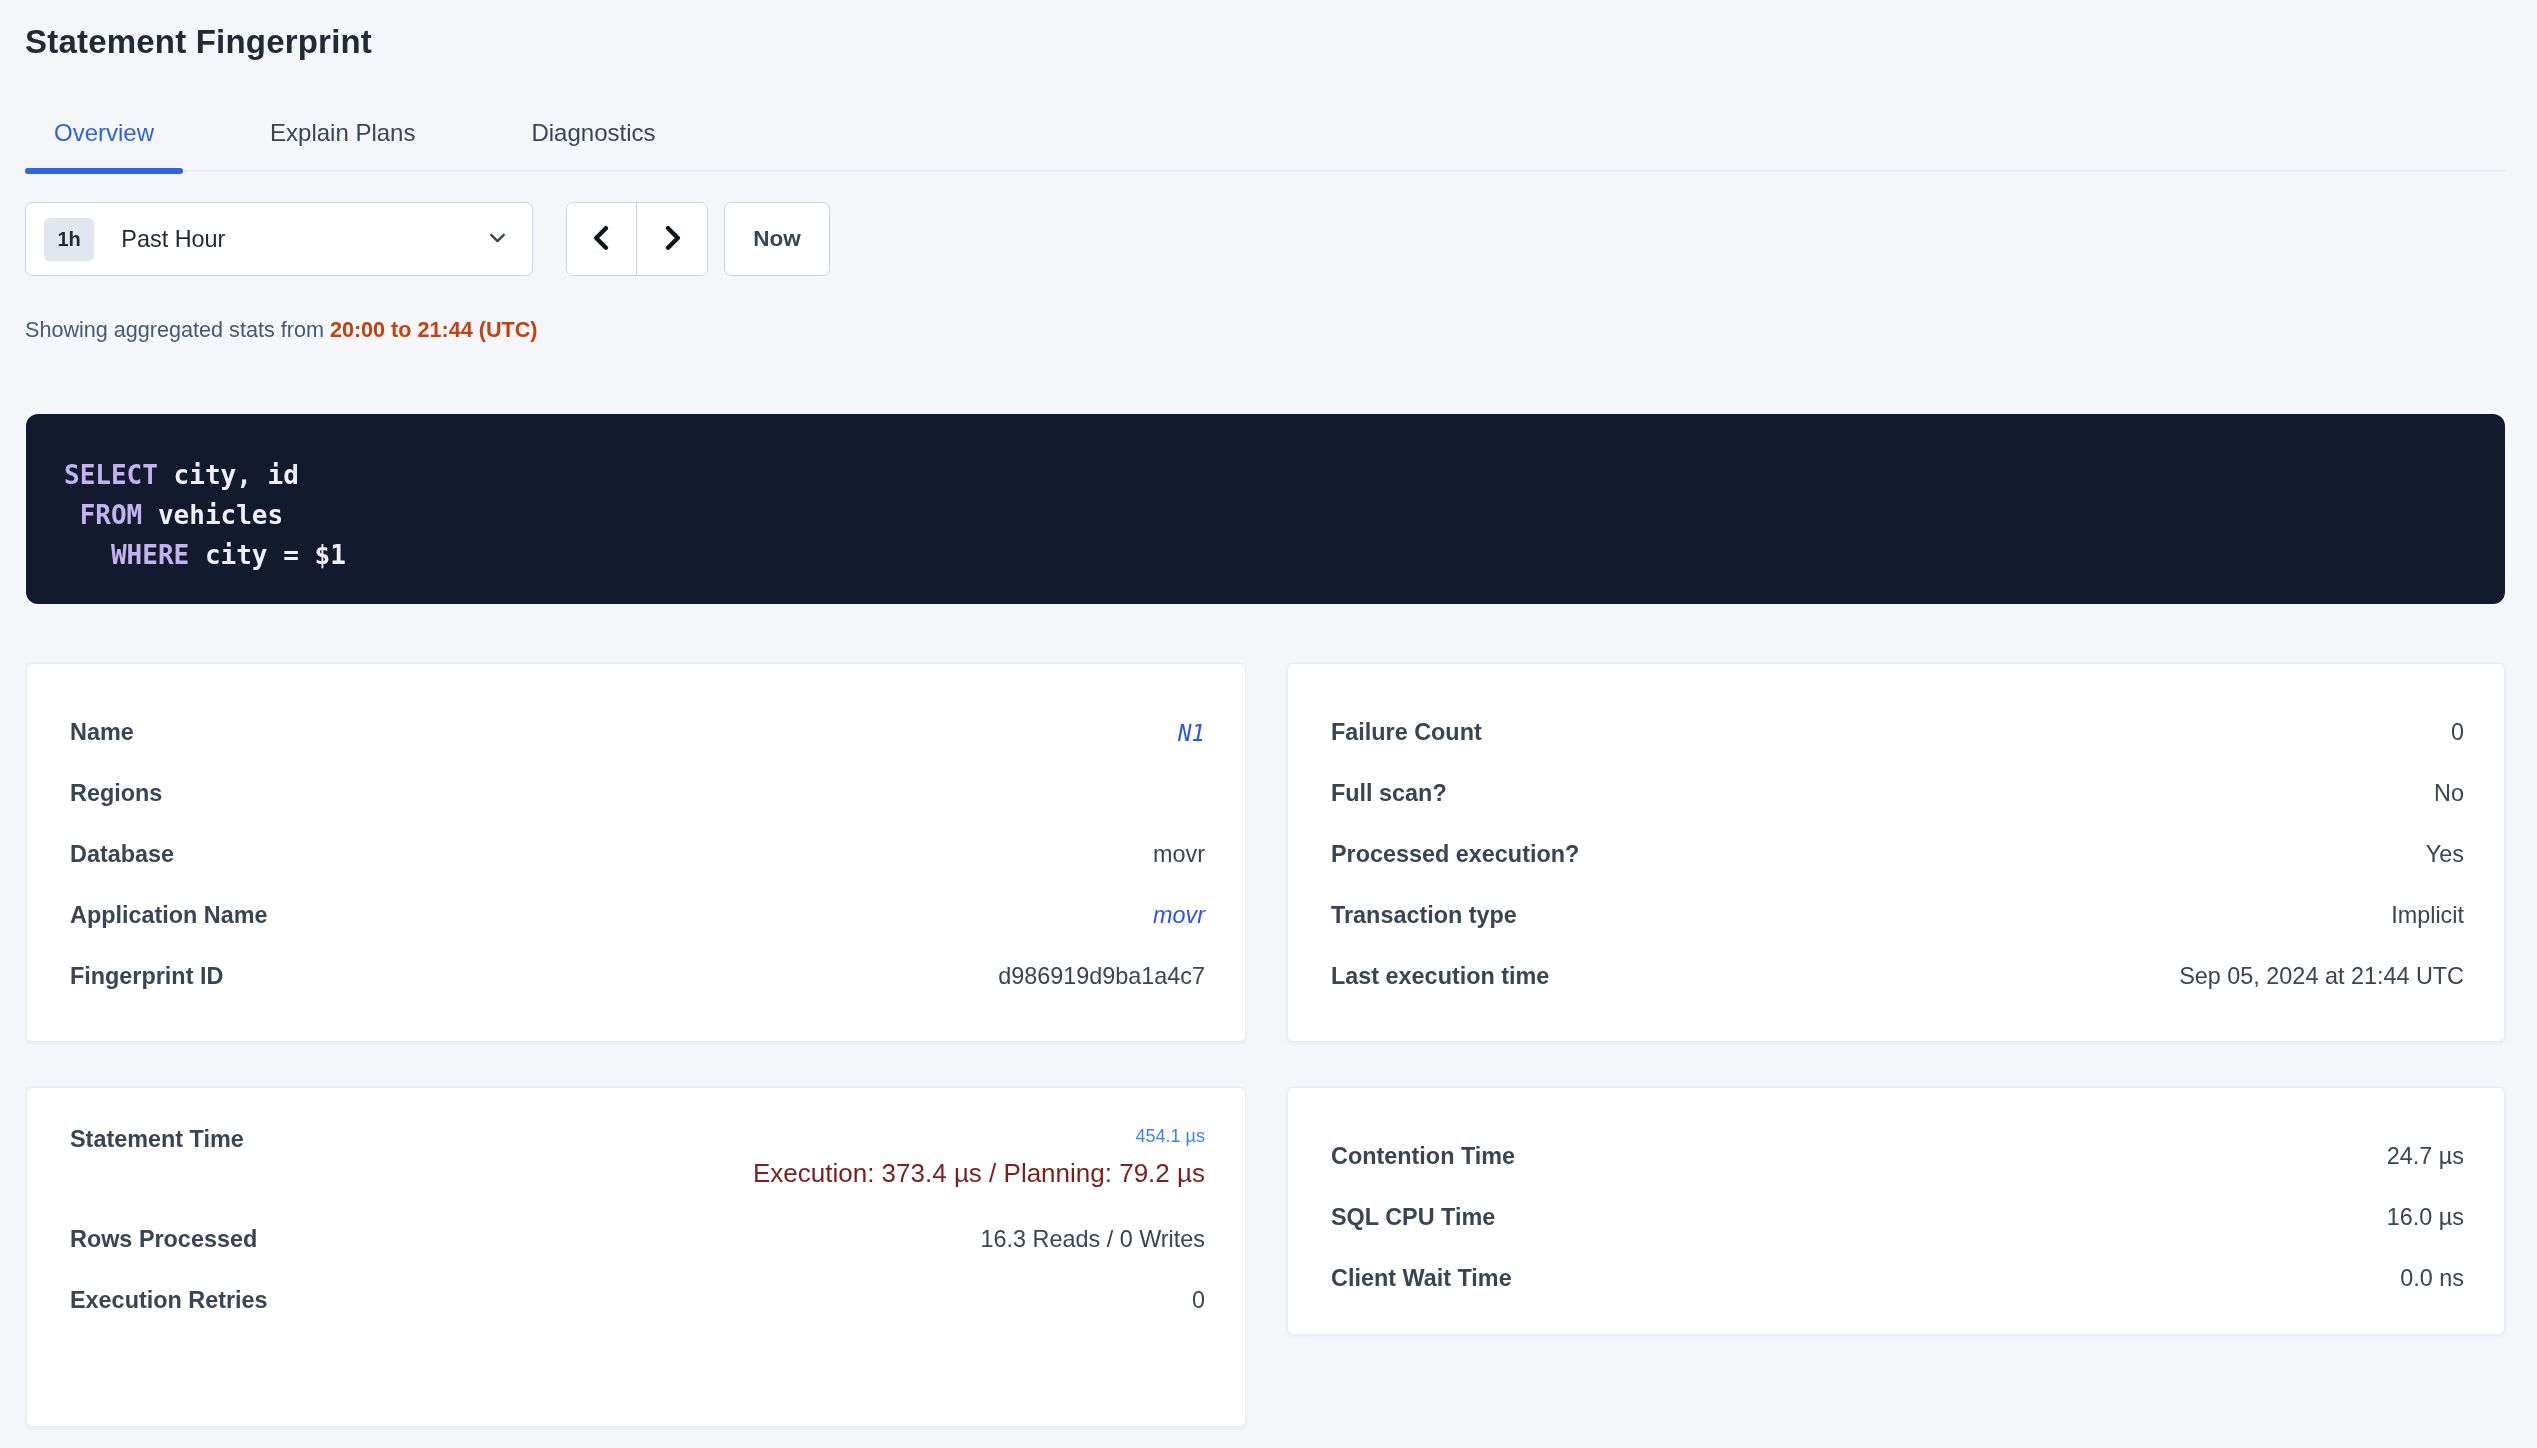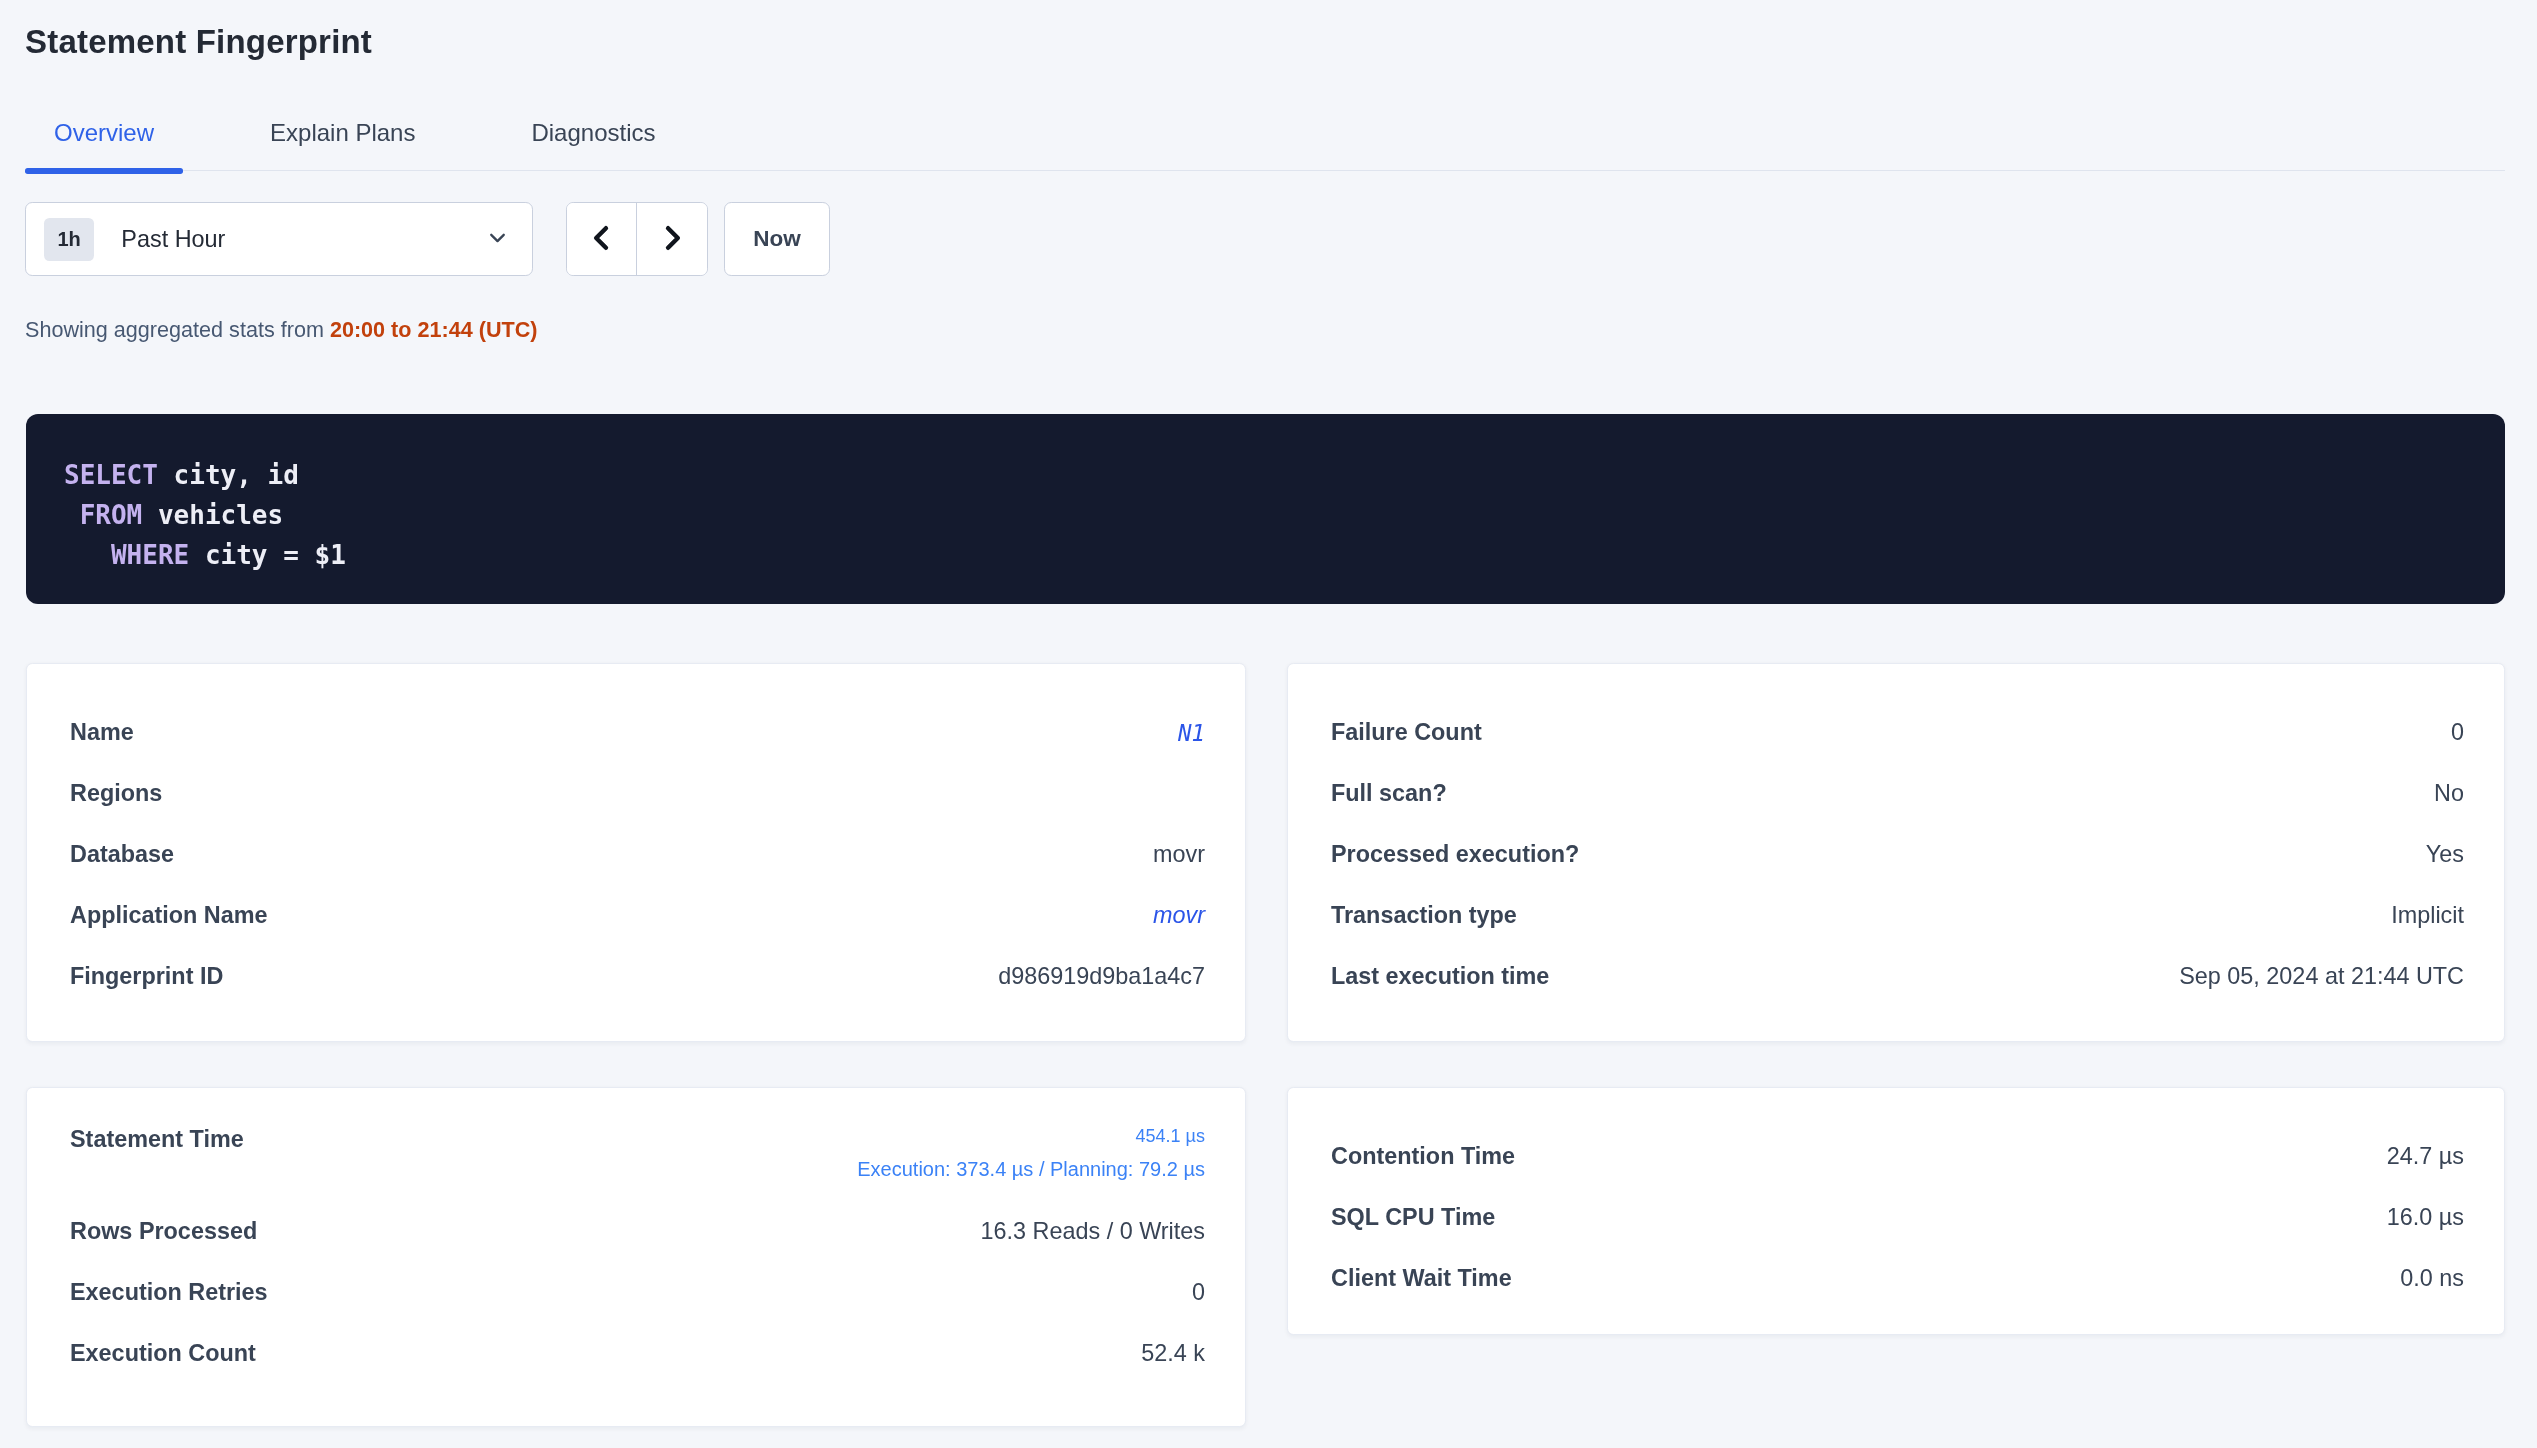--- a/index.html
+++ b/index.html
@@ -93,21 +93,21 @@
 
   .row { display:flex; justify-content:space-between; align-items:center; height:61px; }
   .row .lbl { font-size:23.4px; font-weight:700; color:#394455; white-space:nowrap; }
   .row .val { font-size:23.4px; font-weight:400; color:#394455; text-align:right; white-space:nowrap; }
   .row .val.link { color: var(--accent, #2b55e8); cursor:pointer;font-style:italic; }
   .row .val.mono { font-family:"DejaVu Sans Mono", monospace; font-size:22.5px; }
 
   .row.tall { height:auto; align-items:flex-start; padding-bottom:20px; }
   .val-stack { text-align:right; }
   .val-stack .main { font-size:18px; color:#3b82f6; }
-  .val-stack .sub  { font-size:20px; color:#3b82f6; margin-top:10.8px;margin-left:11px; }
+  .val-stack .sub  { font-size:26px; color:#7f1d1d; margin-top:10.8px;margin-left:11px; }
 </style>
 </head>
 <body>
 
 <div class="page">
 
   <h1 class="page-title">Statement Fingerprint</h1>
 
   <nav class="tabs">
     <div class="tab active">Overview</div>
@@ -205,24 +205,20 @@
       </span>
     </div>
     <div class="row">
       <span class="lbl">Rows Processed</span>
       <span class="val">16.3 Reads / 0 Writes</span>
     </div>
     <div class="row">
       <span class="lbl">Execution Retries</span>
       <span class="val">0</span>
     </div>
-    <div class="row">
-      <span class="lbl">Execution Count</span>
-      <span class="val">52.4 k</span>
-    </div>
   </div>
 
   <div class="card card-4">
     <div class="row">
       <span class="lbl">Contention Time</span>
       <span class="val">24.7 µs</span>
     </div>
     <div class="row">
       <span class="lbl">SQL CPU Time</span>
       <span class="val">16.0 µs</span>

